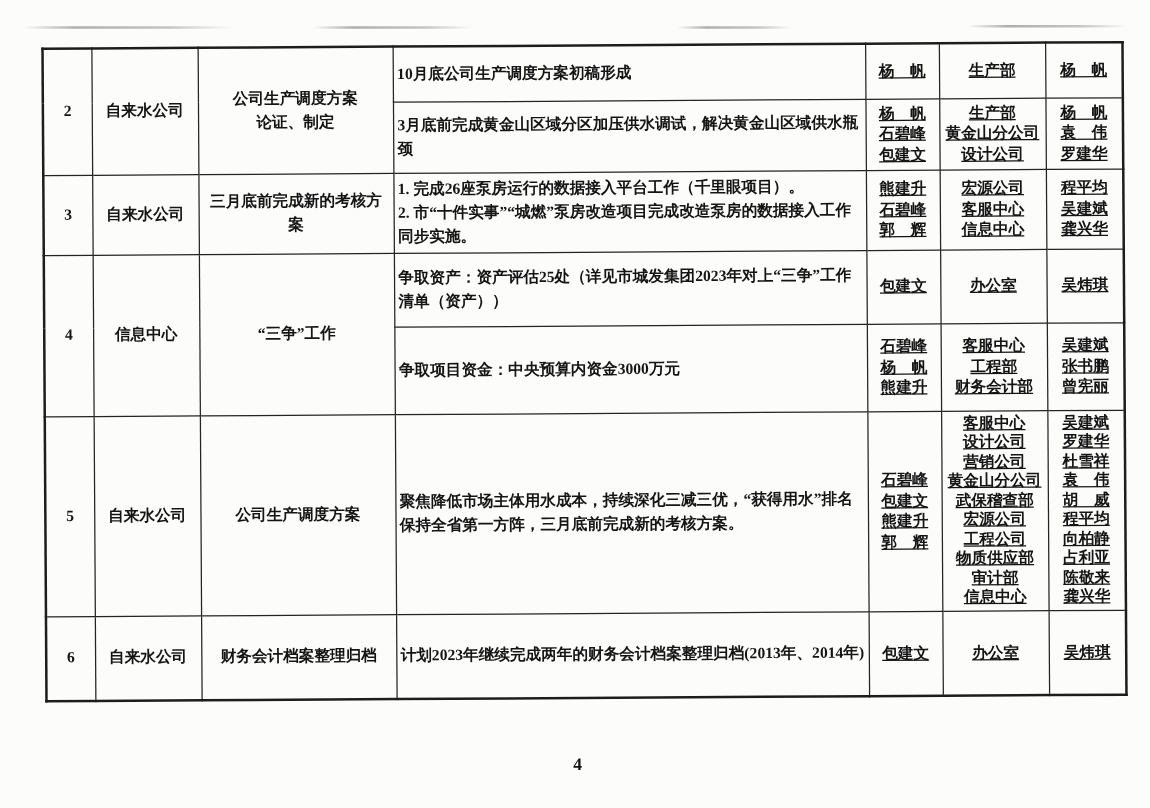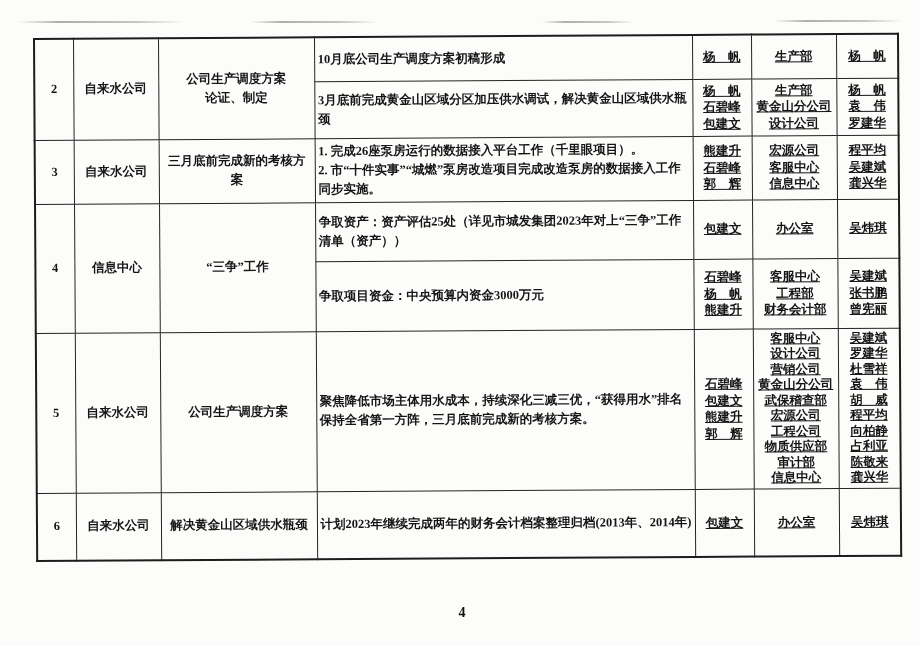--- a/index.html
+++ b/index.html
@@ -154,21 +154,21 @@
 程平均
 向柏静
 占利亚
 陈敬来
 龚兴华</td>
       </tr>
 
       <tr class="r6">
         <td class="center">6</td>
         <td class="center">自来水公司</td>
-        <td class="proj">解决黄金山区域供水瓶颈</td>
+        <td class="proj">财务会计档案整理归档</td>
         <td class="task">计划2023年继续完成两年的财务会计档案整理归档(2013年、2014年)</td>
         <td class="names pre">包建文</td>
         <td class="names pre">办公室</td>
         <td class="names pre">吴炜琪</td>
       </tr>
     </tbody>
   </table>
 </div>
 
 <div class="page-num">4</div>

